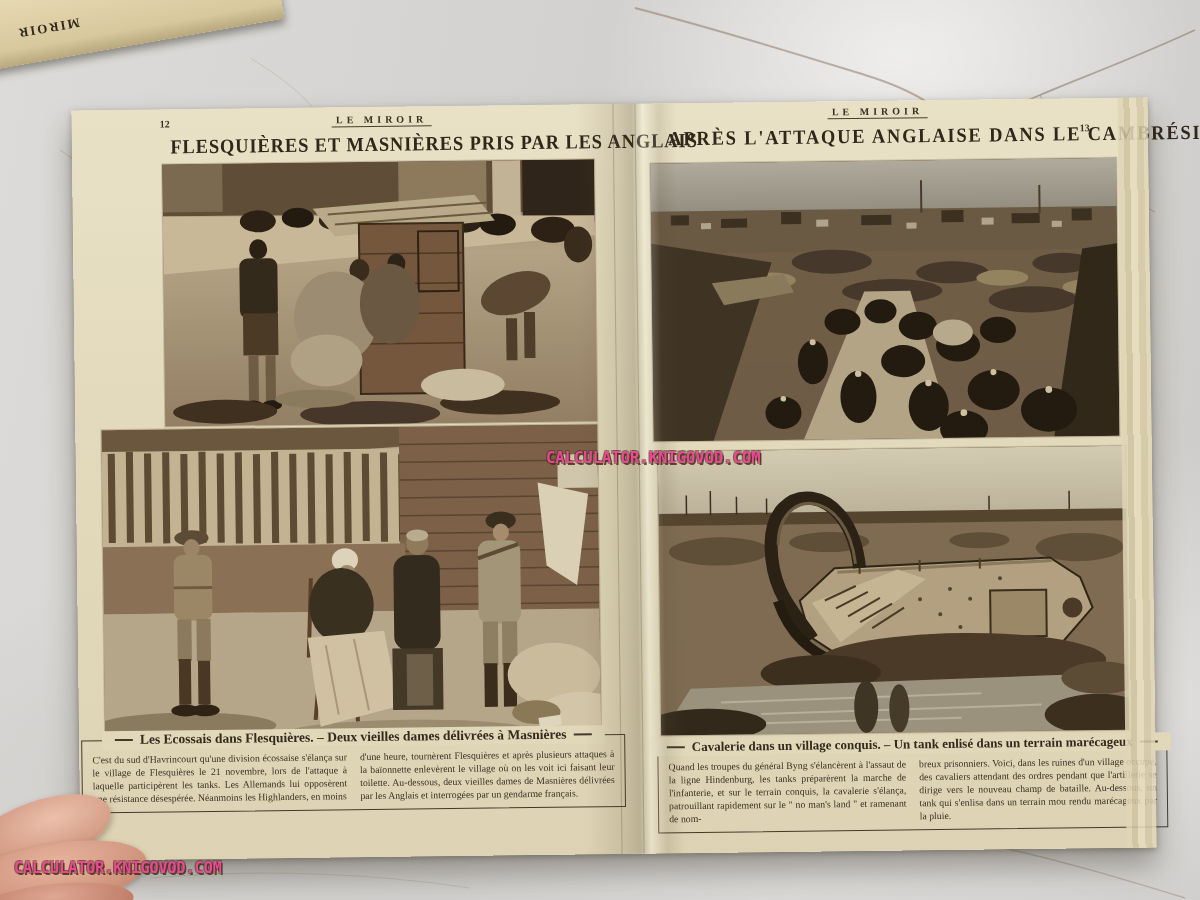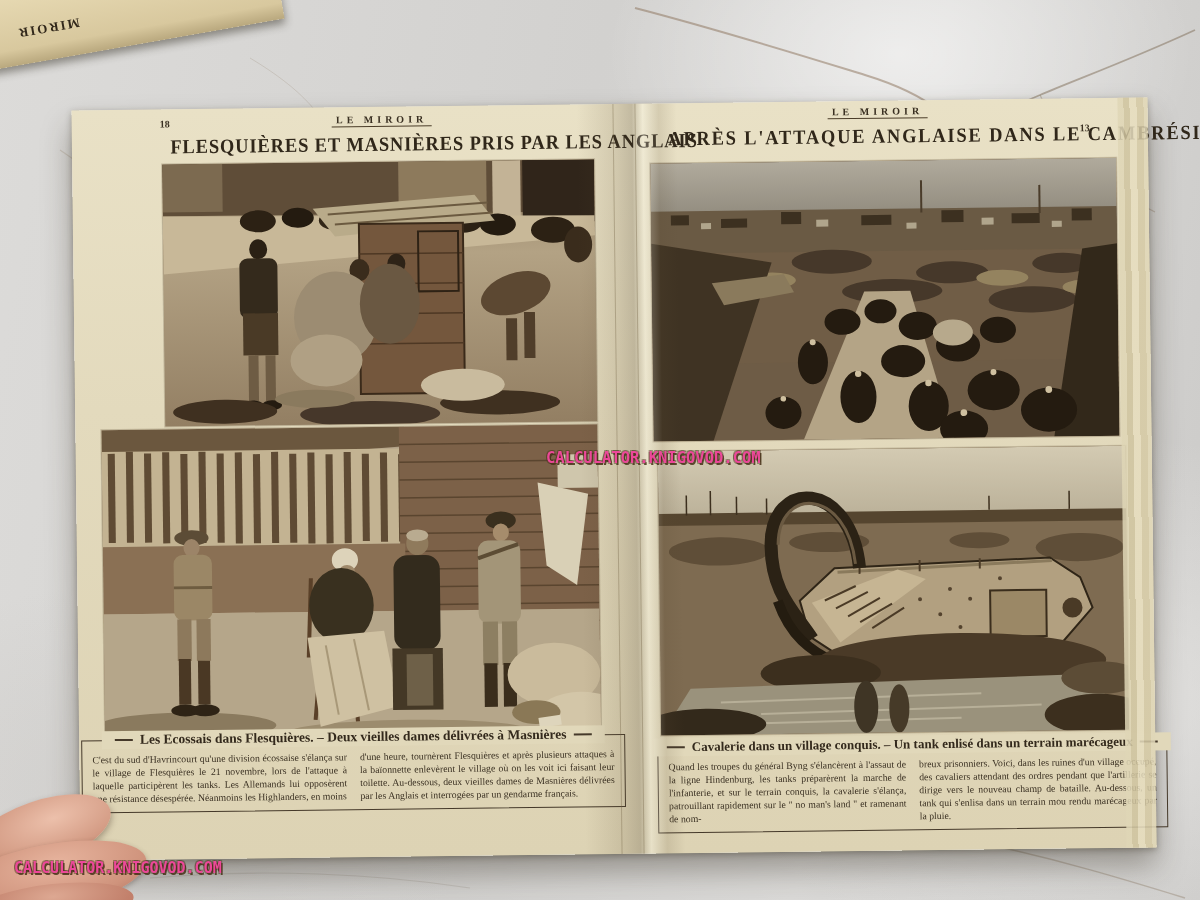--- a/index.html
+++ b/index.html
@@ -117,21 +117,21 @@
   <path d="M150,878 C260,868 380,874 470,888" stroke="#9a948a" stroke-width="1.2" fill="none" opacity="0.3"></path>
 </svg>
 
 <div class="stacked-mag">
   <span class="flip-text">MIROIR</span>
 </div>
 
 <div class="spread">
 
   <div>
-    <span class="pageno" style="left:88px;top:9px;">18</span>
+    <span class="pageno" style="left:88px;top:9px;">12</span>
     <div class="masthead" style="left:230px;top:7px;width:160px;">
       <span>LE MIROIR</span>
     </div>
     <h1 class="headline" style="left:80px;top:26px;width:460px;">FLESQUIÈRES ET MASNIÈRES PRIS PAR LES ANGLAIS</h1>
 
     <div class="photo" style="left:90px;top:55px;width:432px;height:262px;" aria-label="Soldats écossais en kilt faisant leur toilette près d'un puits de briques, chevaux et ruines à l'arrière-plan">
       <svg viewBox="0 0 432 262" preserveAspectRatio="none">
         <defs>
           <linearGradient id="p1g" x1="0" y1="0" x2="0" y2="1">
             <stop offset="0" stop-color="#8e7c60"></stop>

